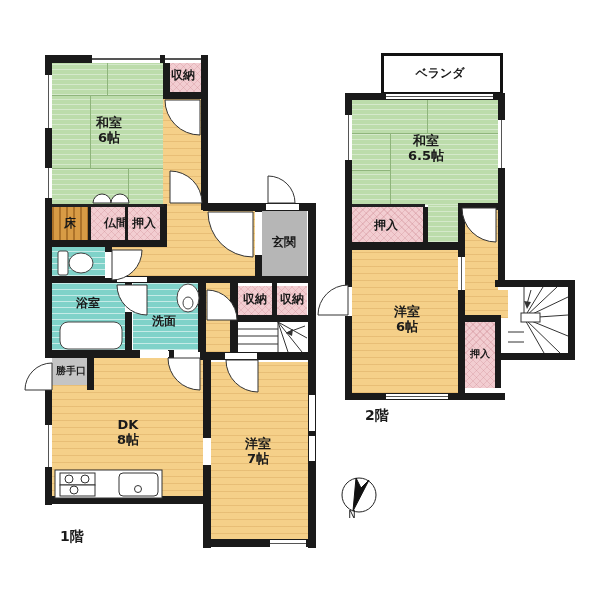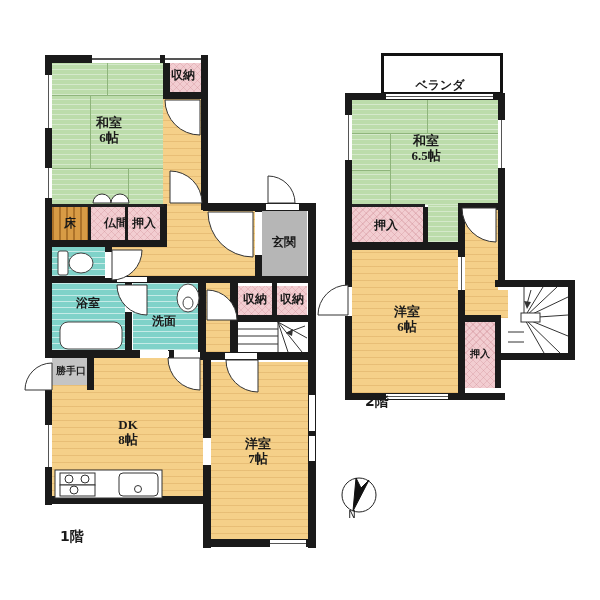--- a/index.html
+++ b/index.html
@@ -27,21 +27,21 @@
   .winH{background:#fff;z-index:40;
     background-image:linear-gradient(to bottom,transparent 42%,#555 42%,#555 58%,transparent 58%);}
   .winV{background:#fff;z-index:40;
     background-image:linear-gradient(to right,transparent 42%,#555 42%,#555 58%,transparent 58%);}
   .gap{position:absolute;background:#fff;z-index:40;}
   .veranda{position:absolute;background:#fff;border:3px solid #111;z-index:5;}
   svg.overlay{position:absolute;left:0;top:0;z-index:50;}
   .lbl{position:absolute;z-index:60;transform:translate(-50%,-50%);
        display:flex;flex-direction:column;align-items:center;line-height:1.15;
        font-weight:600;white-space:nowrap;font-size:12px;}
-  .lbl.big{font-size:13px;font-family:Liberation Serif, serif;}
+  .lbl.big{font-size:13px;}
   .lbl.sm{font-size:10px;}
   .lbl.floor{font-size:14px;transform:translate(0,-50%);}
   .lbl.north{font-size:10px;font-weight:400;}
 </style>
 </head>
 <body>
 
 <div id="canvas">
 
   <div class="room tatami" style="left:52px;top:62px;width:111px;height:143px"></div>
@@ -269,37 +269,37 @@
     <span>8帖</span>
   </div>
   <div class="lbl big" style="left:258px;top:452px">
     <span>洋室</span>
     <span>7帖</span>
   </div>
   <div class="lbl floor" style="left:60px;top:536px">
     <span>1階</span>
   </div>
 
-  <div class="lbl" style="left:440px;top:86px">
+  <div class="lbl" style="left:440px;top:74px">
     <span>ベランダ</span>
   </div>
   <div class="lbl big" style="left:426px;top:149px">
     <span>和室</span>
     <span>6.5帖</span>
   </div>
   <div class="lbl" style="left:386px;top:226px">
     <span>押入</span>
   </div>
   <div class="lbl big" style="left:407px;top:320px">
     <span>洋室</span>
     <span>6帖</span>
   </div>
   <div class="lbl sm" style="left:480px;top:354px">
     <span>押入</span>
   </div>
-  <div class="lbl floor" style="left:365px;top:401px">
+  <div class="lbl floor" style="left:365px;top:415px">
     <span>2階</span>
   </div>
   <div class="lbl north" style="left:352px;top:515px">
     <span>N</span>
   </div>
 
 </div>
 
 </body></html>

